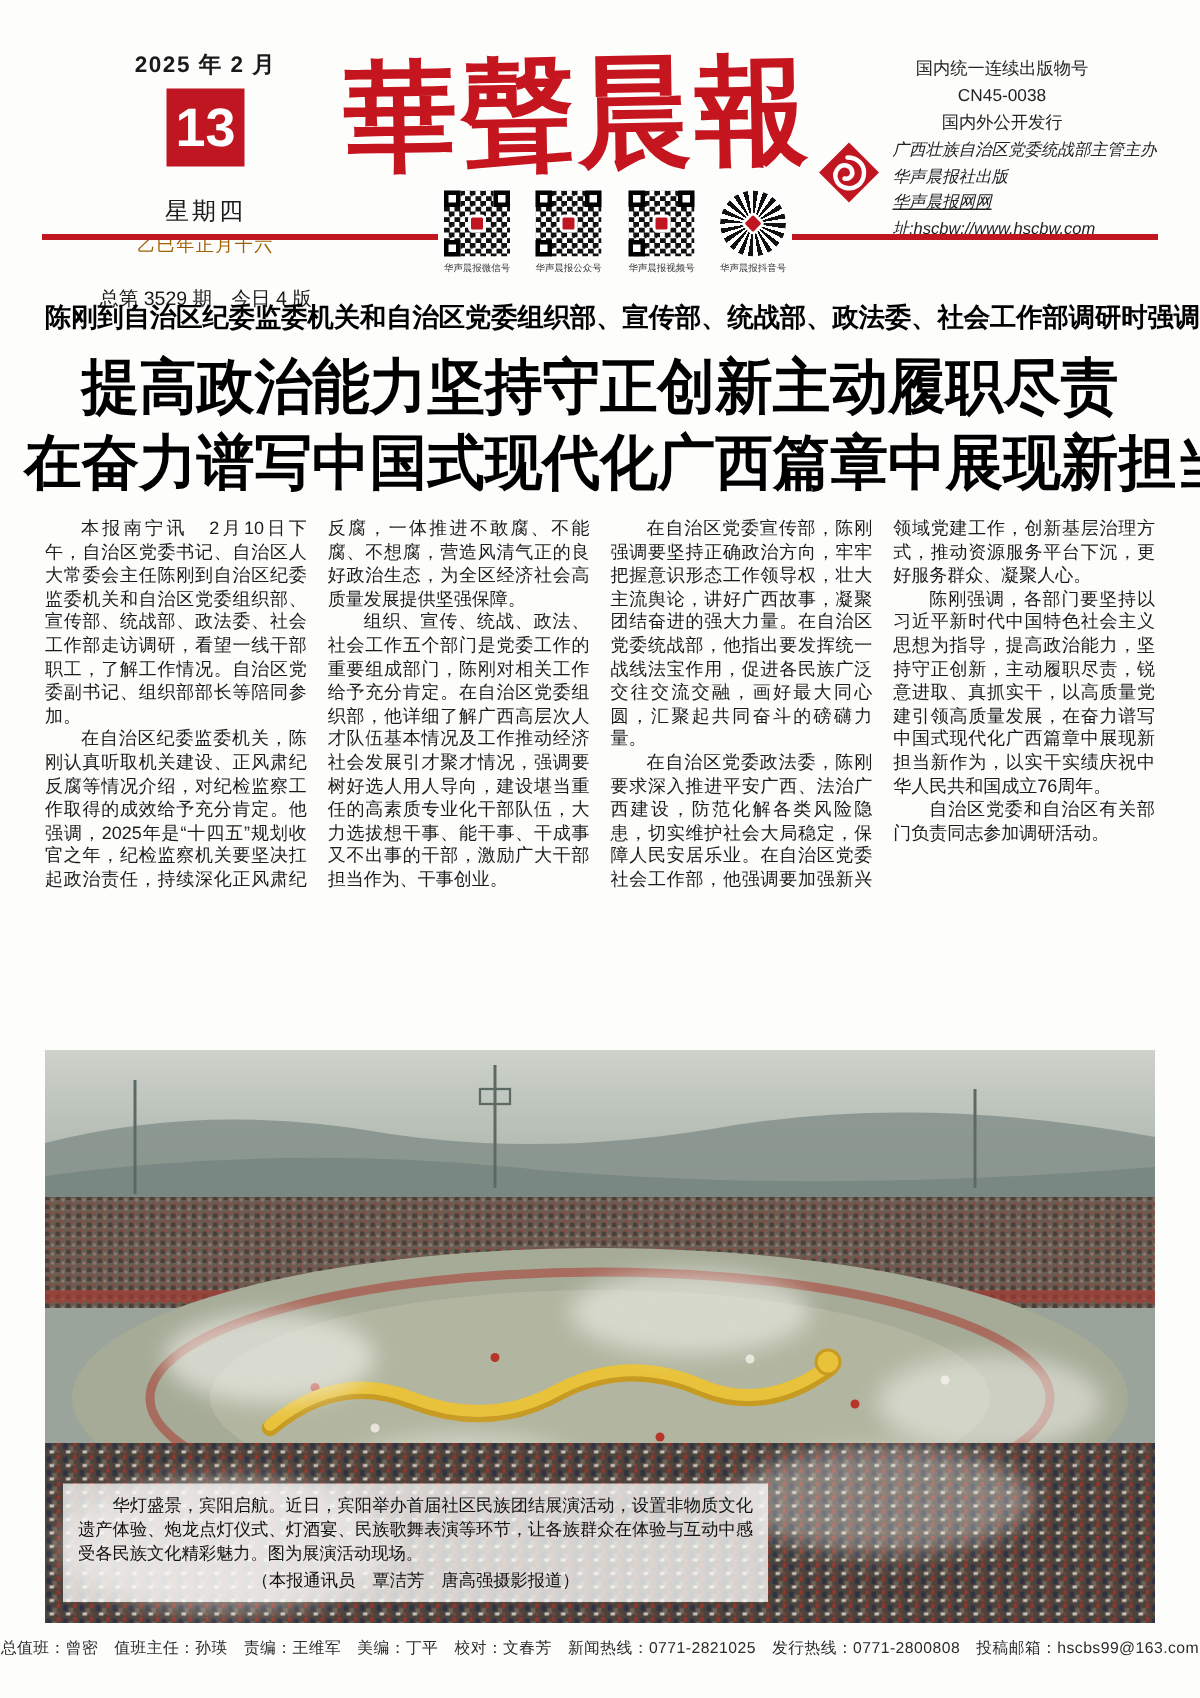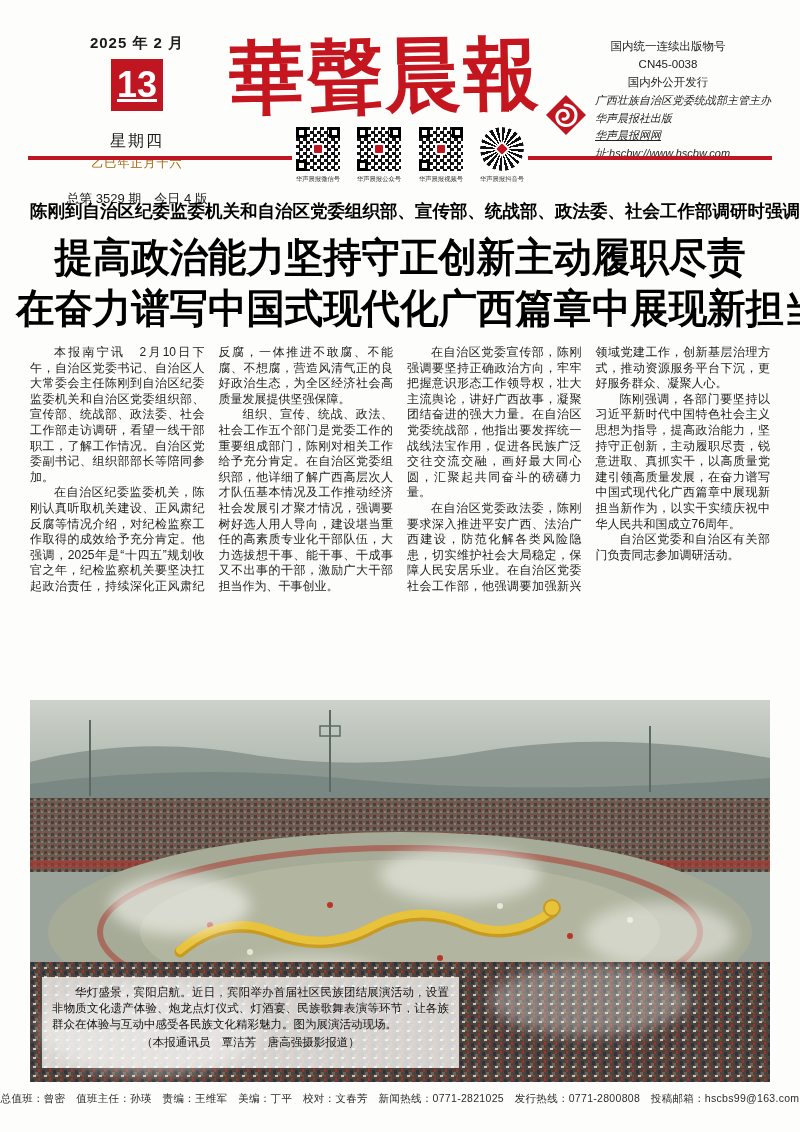--- a/index.html
+++ b/index.html
@@ -8,21 +8,21 @@
   .page {
     position:relative; width:800px; height:1132px; margin:0 auto;
     background:#fdfdfc; overflow:hidden; color:#1a1a1a;
   }
 
   
   .dateblock { position:absolute; left:52px; top:34px; width:170px; text-align:center; }
   .dateblock .ym { font-size:15px; font-weight:600; letter-spacing:1px; }
   .daybox { width:52px; height:52px; background:#c01622; margin:6px auto 5px auto;
             display:flex; align-items:center; justify-content:center; }
-  .daybox span { color:#fff; font-size:36px; font-weight:bold;text-decoration:underline; }
+  .daybox span { color:#fff; font-size:36px; font-weight:bold; }
   .weekday { font-size:16px; font-weight:normal; letter-spacing:2px;margin-top:20px; }
   .lunar { font-size:12px; color:#a16207; margin-top:3px; letter-spacing:1px; }
   .issue { font-size:13px; margin-top:18px; }
 
   .paper-title {
     position:absolute; left:225px; top:22px; width:320px; height:110px;
     display:flex; align-items:center; justify-content:center;
     font-family:"Liberation Serif", serif; font-weight:bold;
     font-size:76px; color:#c5161f; letter-spacing:2px; white-space:nowrap;
     transform:scaleY(1.05) rotate(-1deg);
@@ -63,22 +63,22 @@
 
   
   .article { position:absolute; left:30px; top:345px; width:740px; height:348px;
              column-count:4; column-gap:14px; overflow:hidden;
              font-size:12px; line-height:15.6px; text-align:justify; color:#1c1c1c; }
   .article p { text-indent:2em; }
 
   
   .photo { position:absolute; left:30px; top:700px; width:740px; height:382px; overflow:hidden; background:#9aa49b; }
   .photo svg { display:block; width:740px; height:382px; }
-  .caption { position:absolute; left:12px; bottom:14px; width:417px;
-             background:rgba(252,252,250,0.78); padding:7px 10px 18px 10px;
+  .caption { position:absolute; left:12px; bottom:14px; width:470px;
+             background:rgba(252,252,250,0.78); padding:7px 10px 6px 10px;
              font-size:11.5px; line-height:16px; color:#111; text-align:justify; }
   .caption .credit { text-align:center; text-indent:0; margin-top:2px; }
 
   
   .footer { position:absolute; left:0; top:1092px; width:800px; text-align:center;
             font-size:10.5px; color:#2b2b2b; letter-spacing:0.3px; }
 </style>
 </head>
 <body>
 

